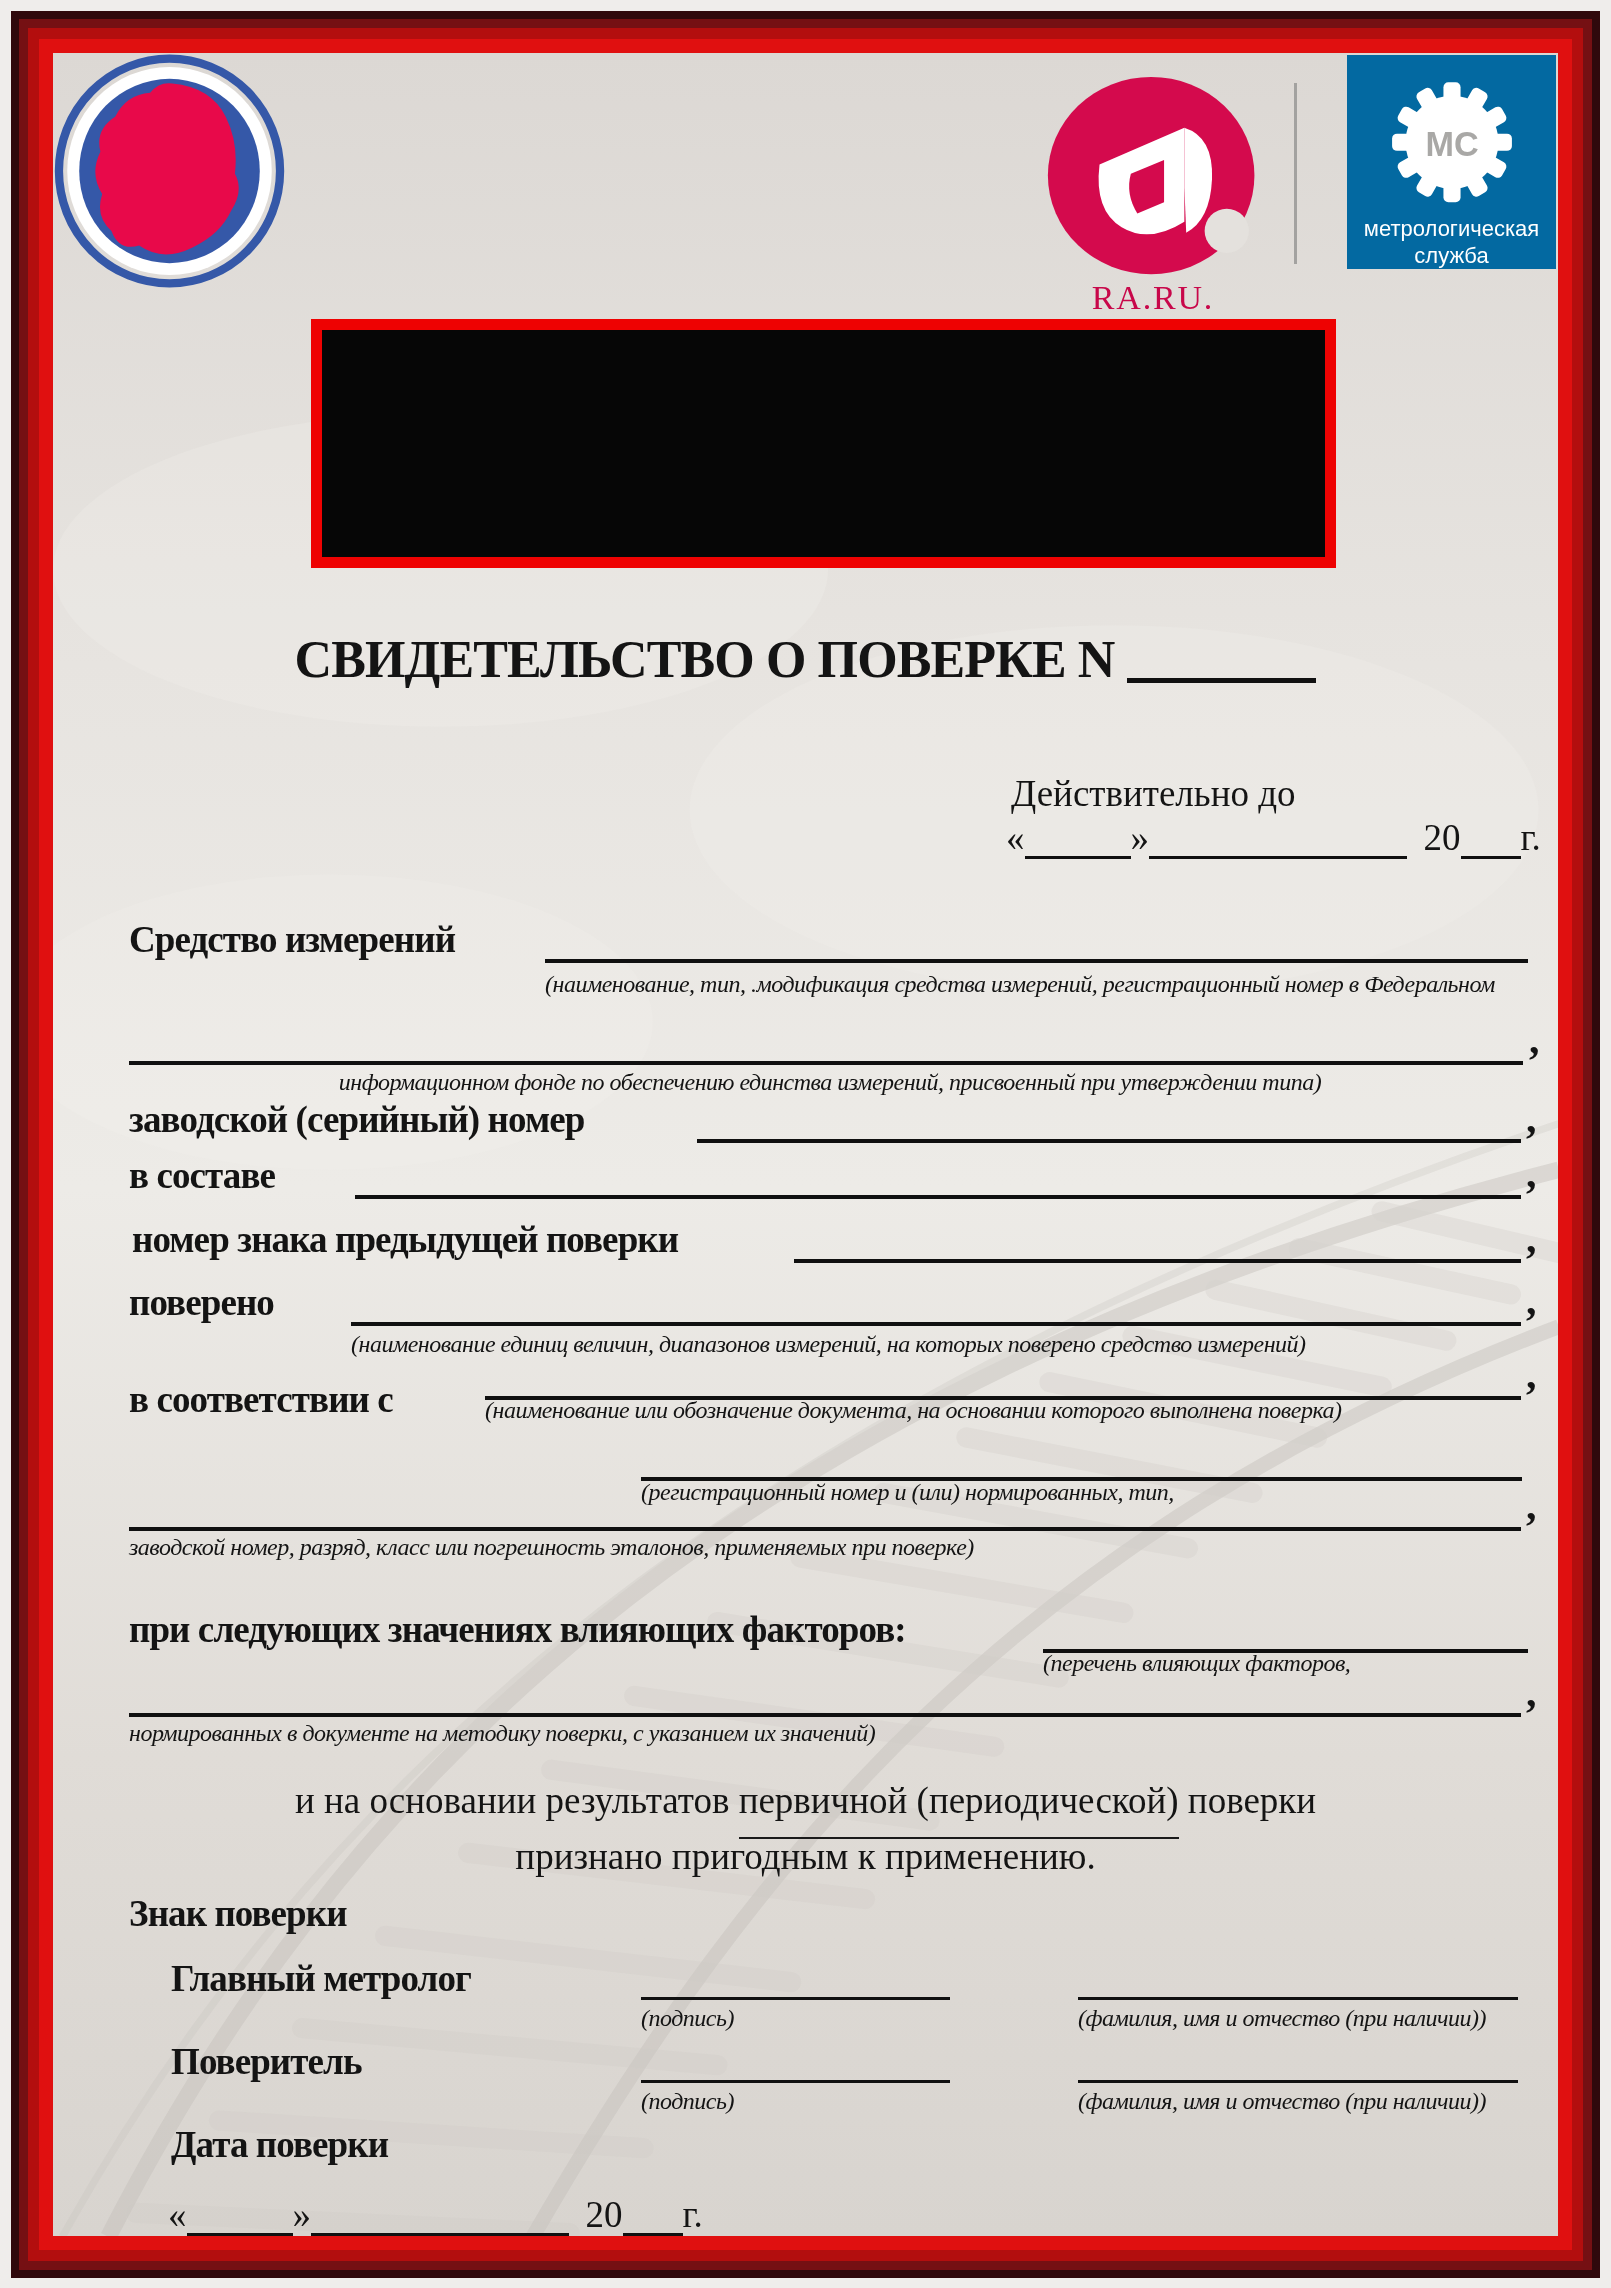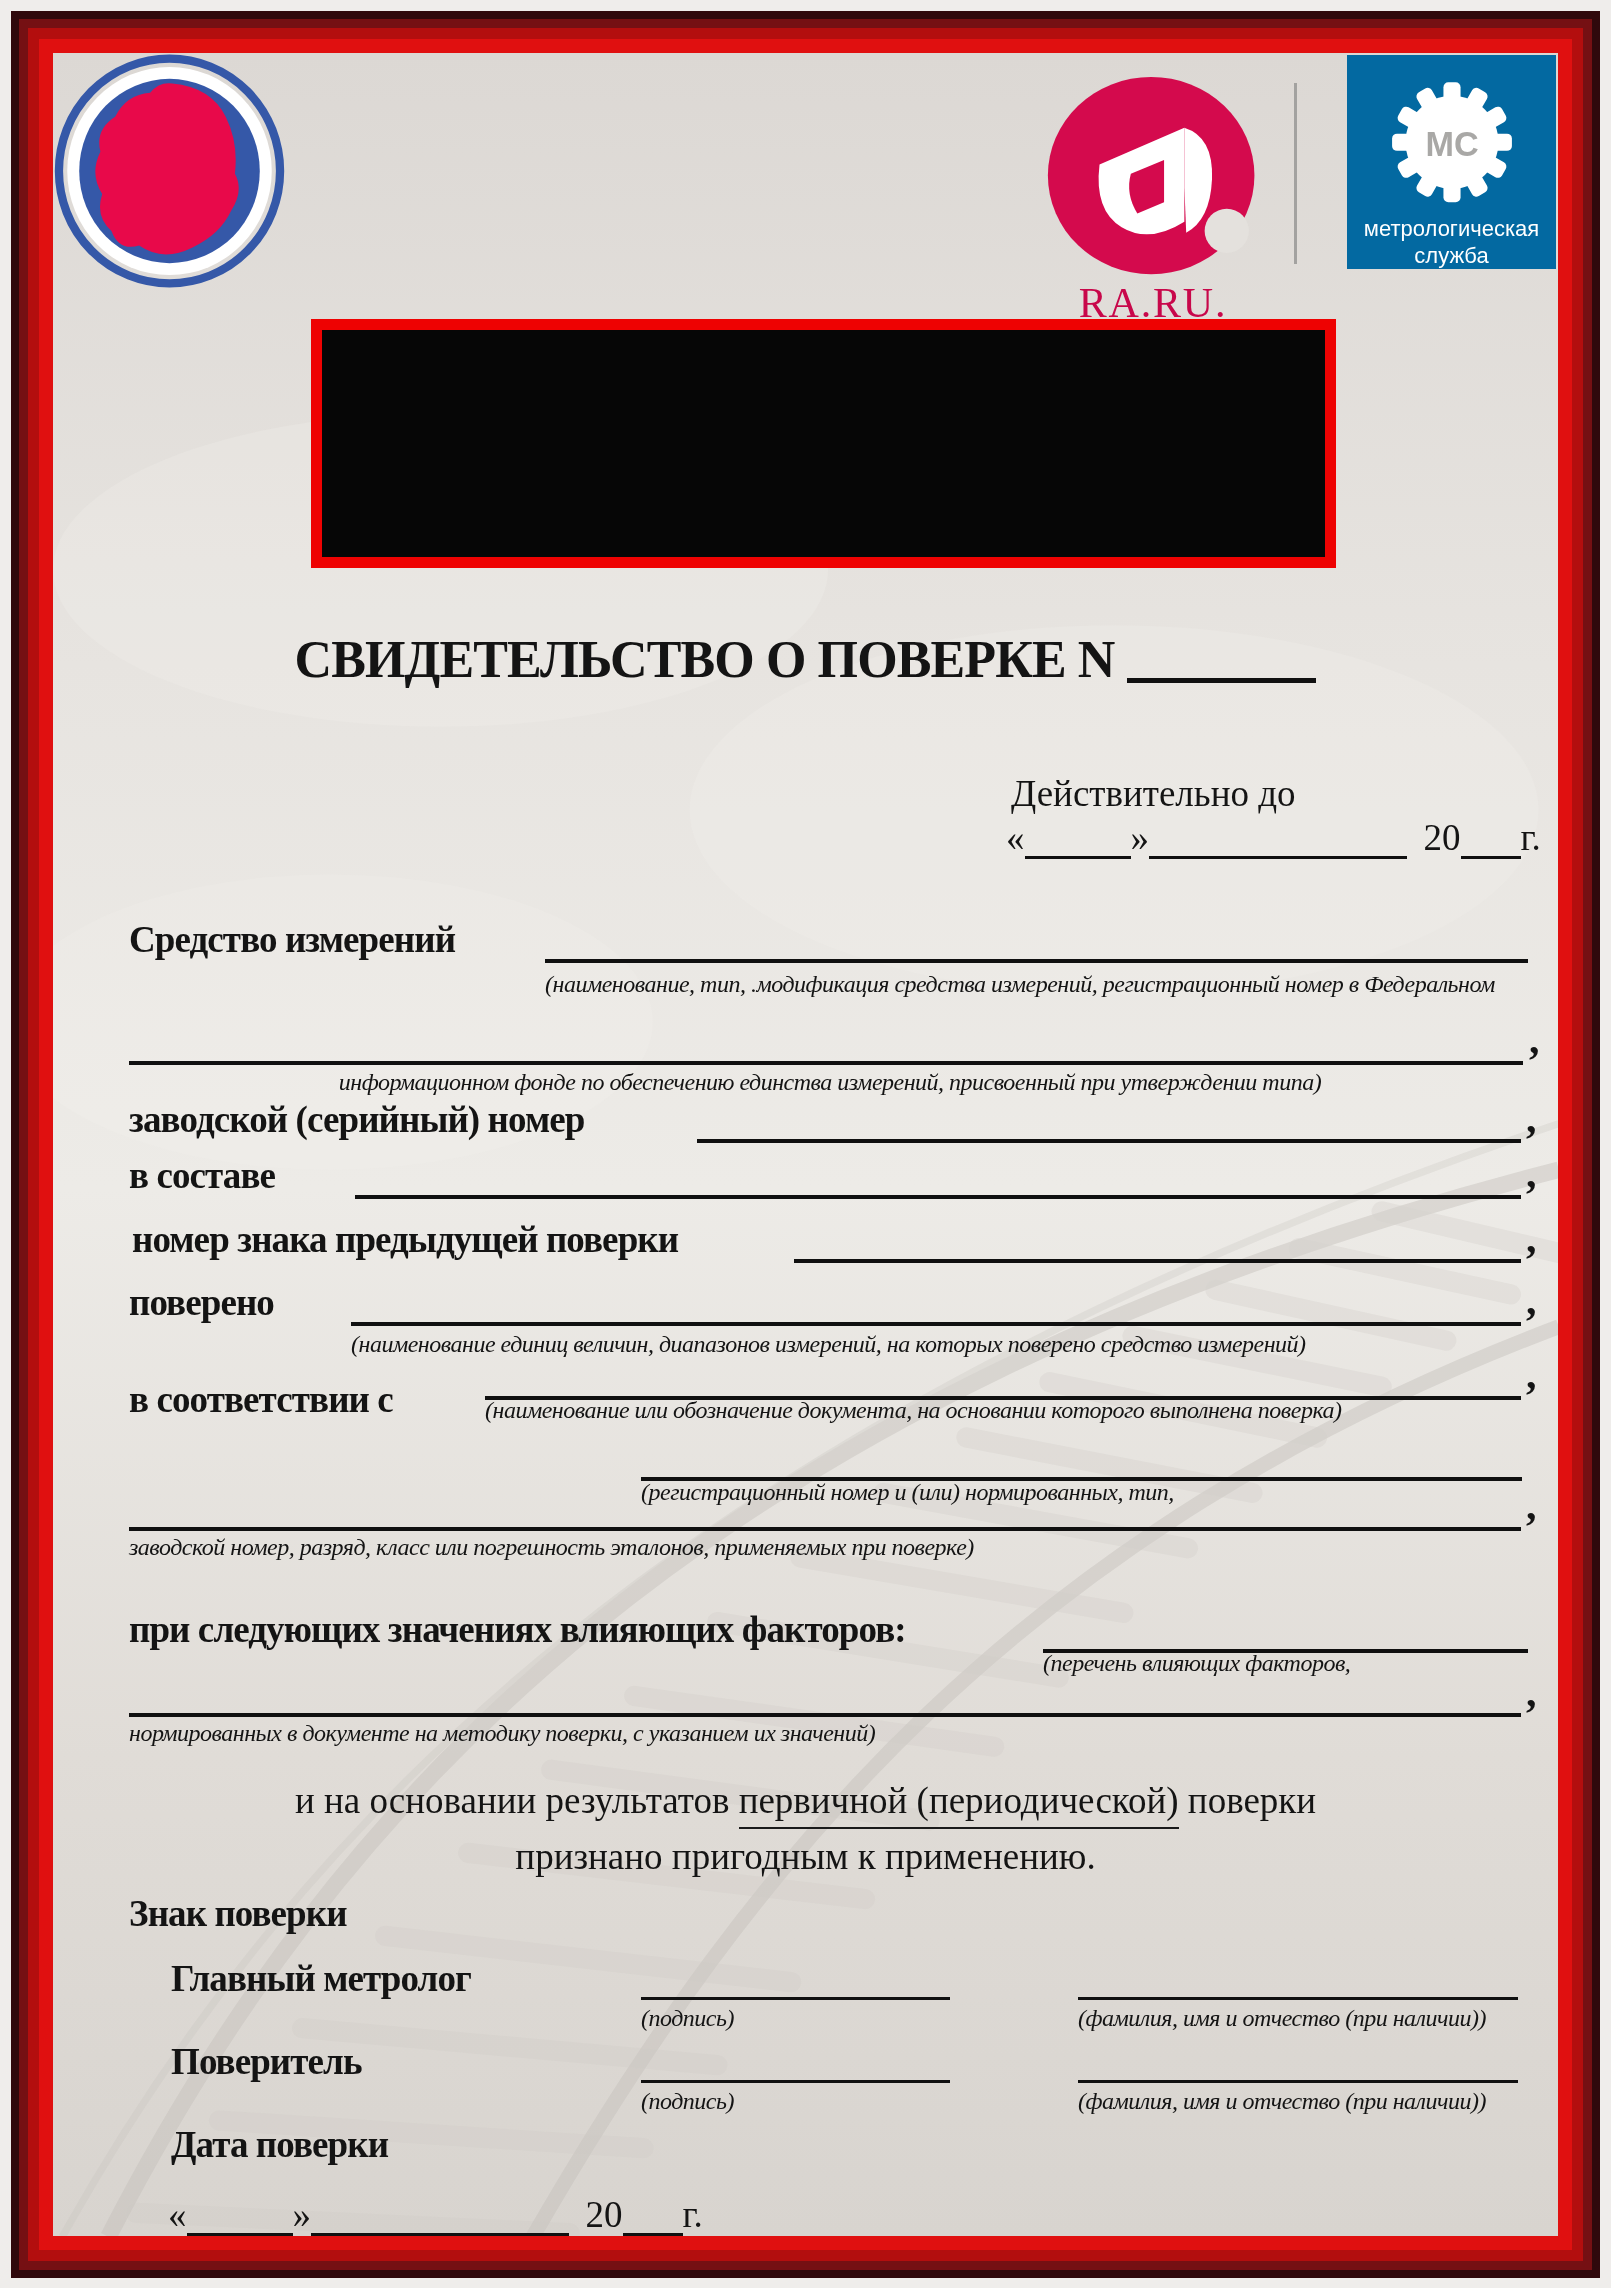--- a/index.html
+++ b/index.html
@@ -10,40 +10,40 @@
   .b1{position:absolute;inset:8.3px;background:#751013;}
   .b2{position:absolute;inset:8.3px;background:#b30e0e;}
   .b3{position:absolute;inset:11px;background:#e01010;}
   .paper{position:absolute;inset:14px;background:linear-gradient(180deg,#dcd8d4 0%,#e7e4e0 28%,#edebe7 52%,#e0dcd7 78%,#d8d4cf 100%);}
   .bgart{position:absolute;inset:0;width:100%;height:100%;opacity:.55;}
   .content{position:absolute;inset:0;}
   
   .roundel{position:absolute;left:54px;top:54px;width:231px;height:234px;}
   .ra-logo{position:absolute;left:1046px;top:76px;width:214px;height:201px;}
   .ra-caption{position:absolute;left:1034px;top:279px;width:238px;text-align:center;
-              color:#c8074a;font-size:42px;letter-spacing:1.8px;}
+              color:#c8074a;font-size:34px;letter-spacing:1.8px;}
   .divider{position:absolute;left:1294px;top:83px;width:2.8px;height:181px;background:#a3a2a0;}
   .ms-badge{position:absolute;left:1347px;top:55px;width:209px;height:214px;background:#0369a1;
             display:flex;flex-direction:column;align-items:center;}
   .ms-caption{font-family:"Liberation Sans",sans-serif;color:#ffffff;font-size:22px;line-height:27px;
               text-align:center;margin-top:5.5px;}
   .black-box{position:absolute;left:311px;top:319px;width:1003px;height:227px;background:#060606;border:11px solid #ee0202;}
   
   .title{position:absolute;left:0;top:630px;width:100%;text-align:center;font-weight:700;font-size:52px;letter-spacing:-0.9px;white-space:nowrap;}
   .title .tblank{display:inline-block;width:189px;height:44px;border-bottom:5.5px solid #111;vertical-align:-5.5px;margin-left:13px;}
   
   .lbl{position:absolute;font-weight:700;font-size:37px;letter-spacing:-0.9px;white-space:nowrap;}
   .plain{position:absolute;font-weight:400;font-size:37px;white-space:nowrap;}
   .bl{position:absolute;height:41px;border-bottom:4.6px solid #101010;}
   .bl4{position:absolute;height:37px;border-bottom:3.7px solid #101010;}
   .comma{position:absolute;font-weight:700;font-size:42px;}
   .hint{position:absolute;font-style:italic;font-size:24px;letter-spacing:-0.5px;text-align:left;white-space:nowrap;}
   .hint.left{text-align:center;}
   .center-line{position:absolute;left:0;width:100%;text-align:center;font-size:37px;white-space:nowrap;}
-  .uline{border-bottom:2.8px solid #1a1a1a;padding-bottom:6px;}
+  .uline{border-bottom:2.8px solid #1a1a1a;padding-bottom:16px;}
   .daterow{position:absolute;font-size:37px;white-space:nowrap;}
   .ibl{display:inline-block;height:37px;border-bottom:3.7px solid #101010;vertical-align:-9.2px;}
   .w115{width:106px;}.w280{width:258px;}.w65{width:60px;}
   .sp20{margin-left:16.6px;}
 </style>
 </head>
 <body>
 
 <div class="page">
   <div class="b0">

